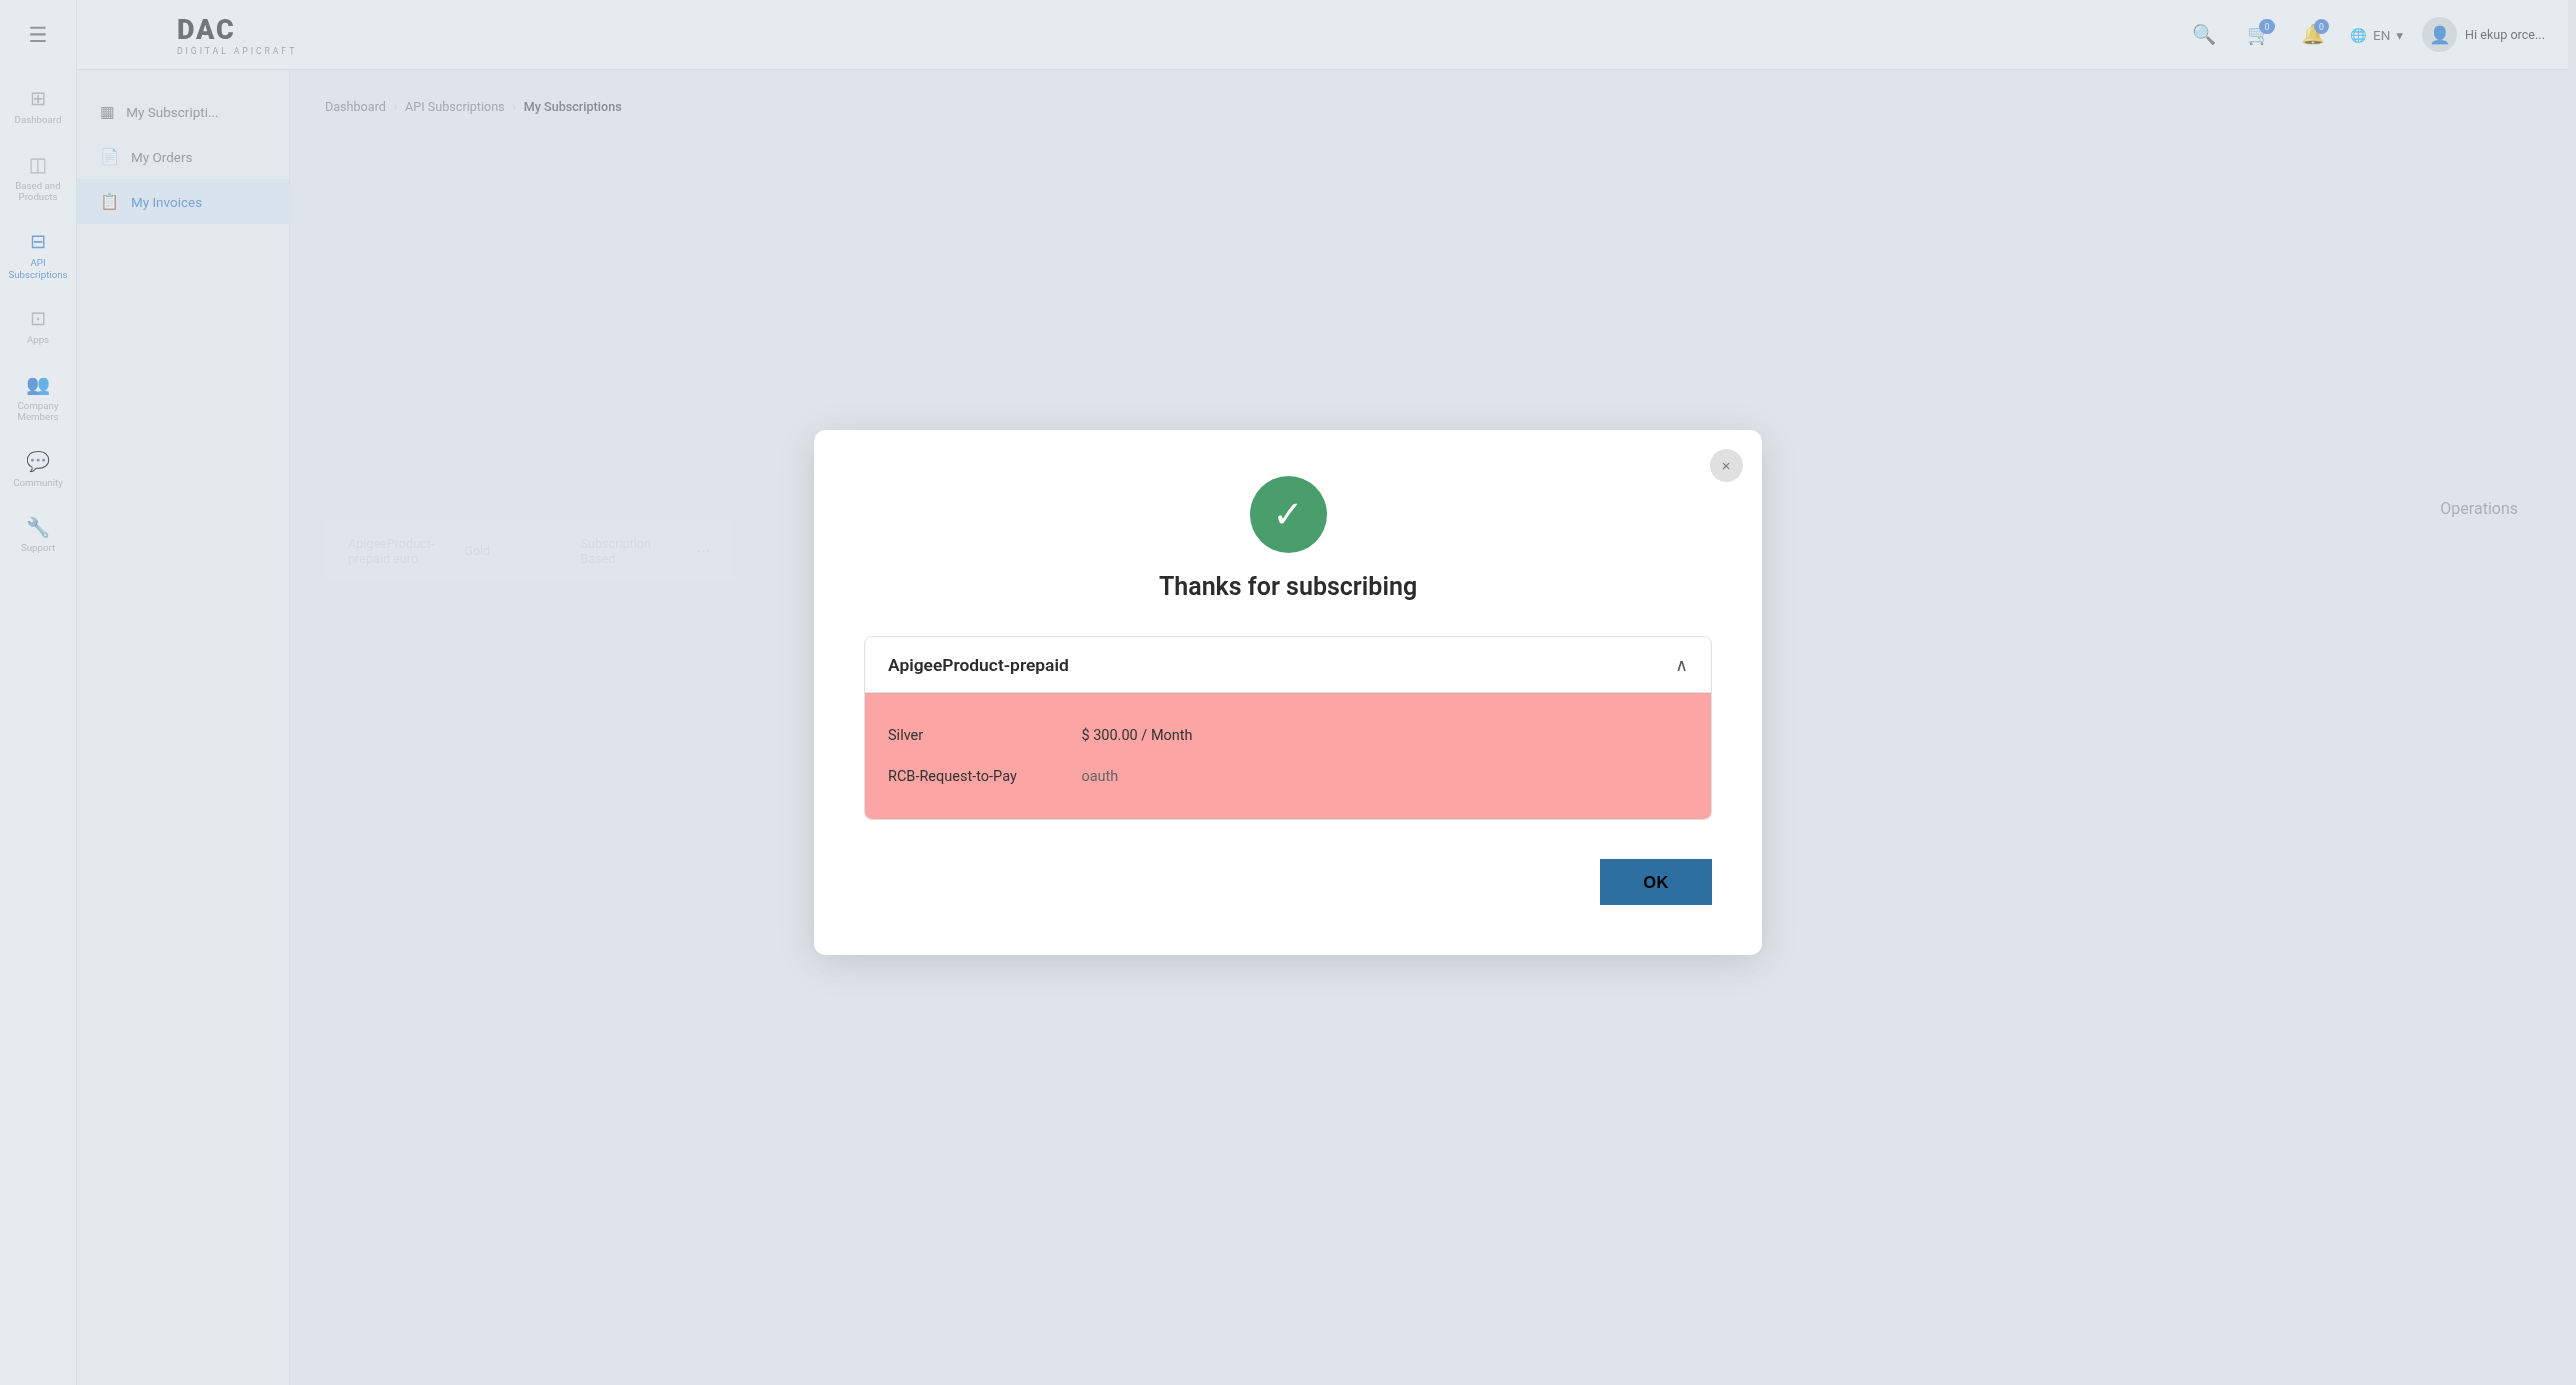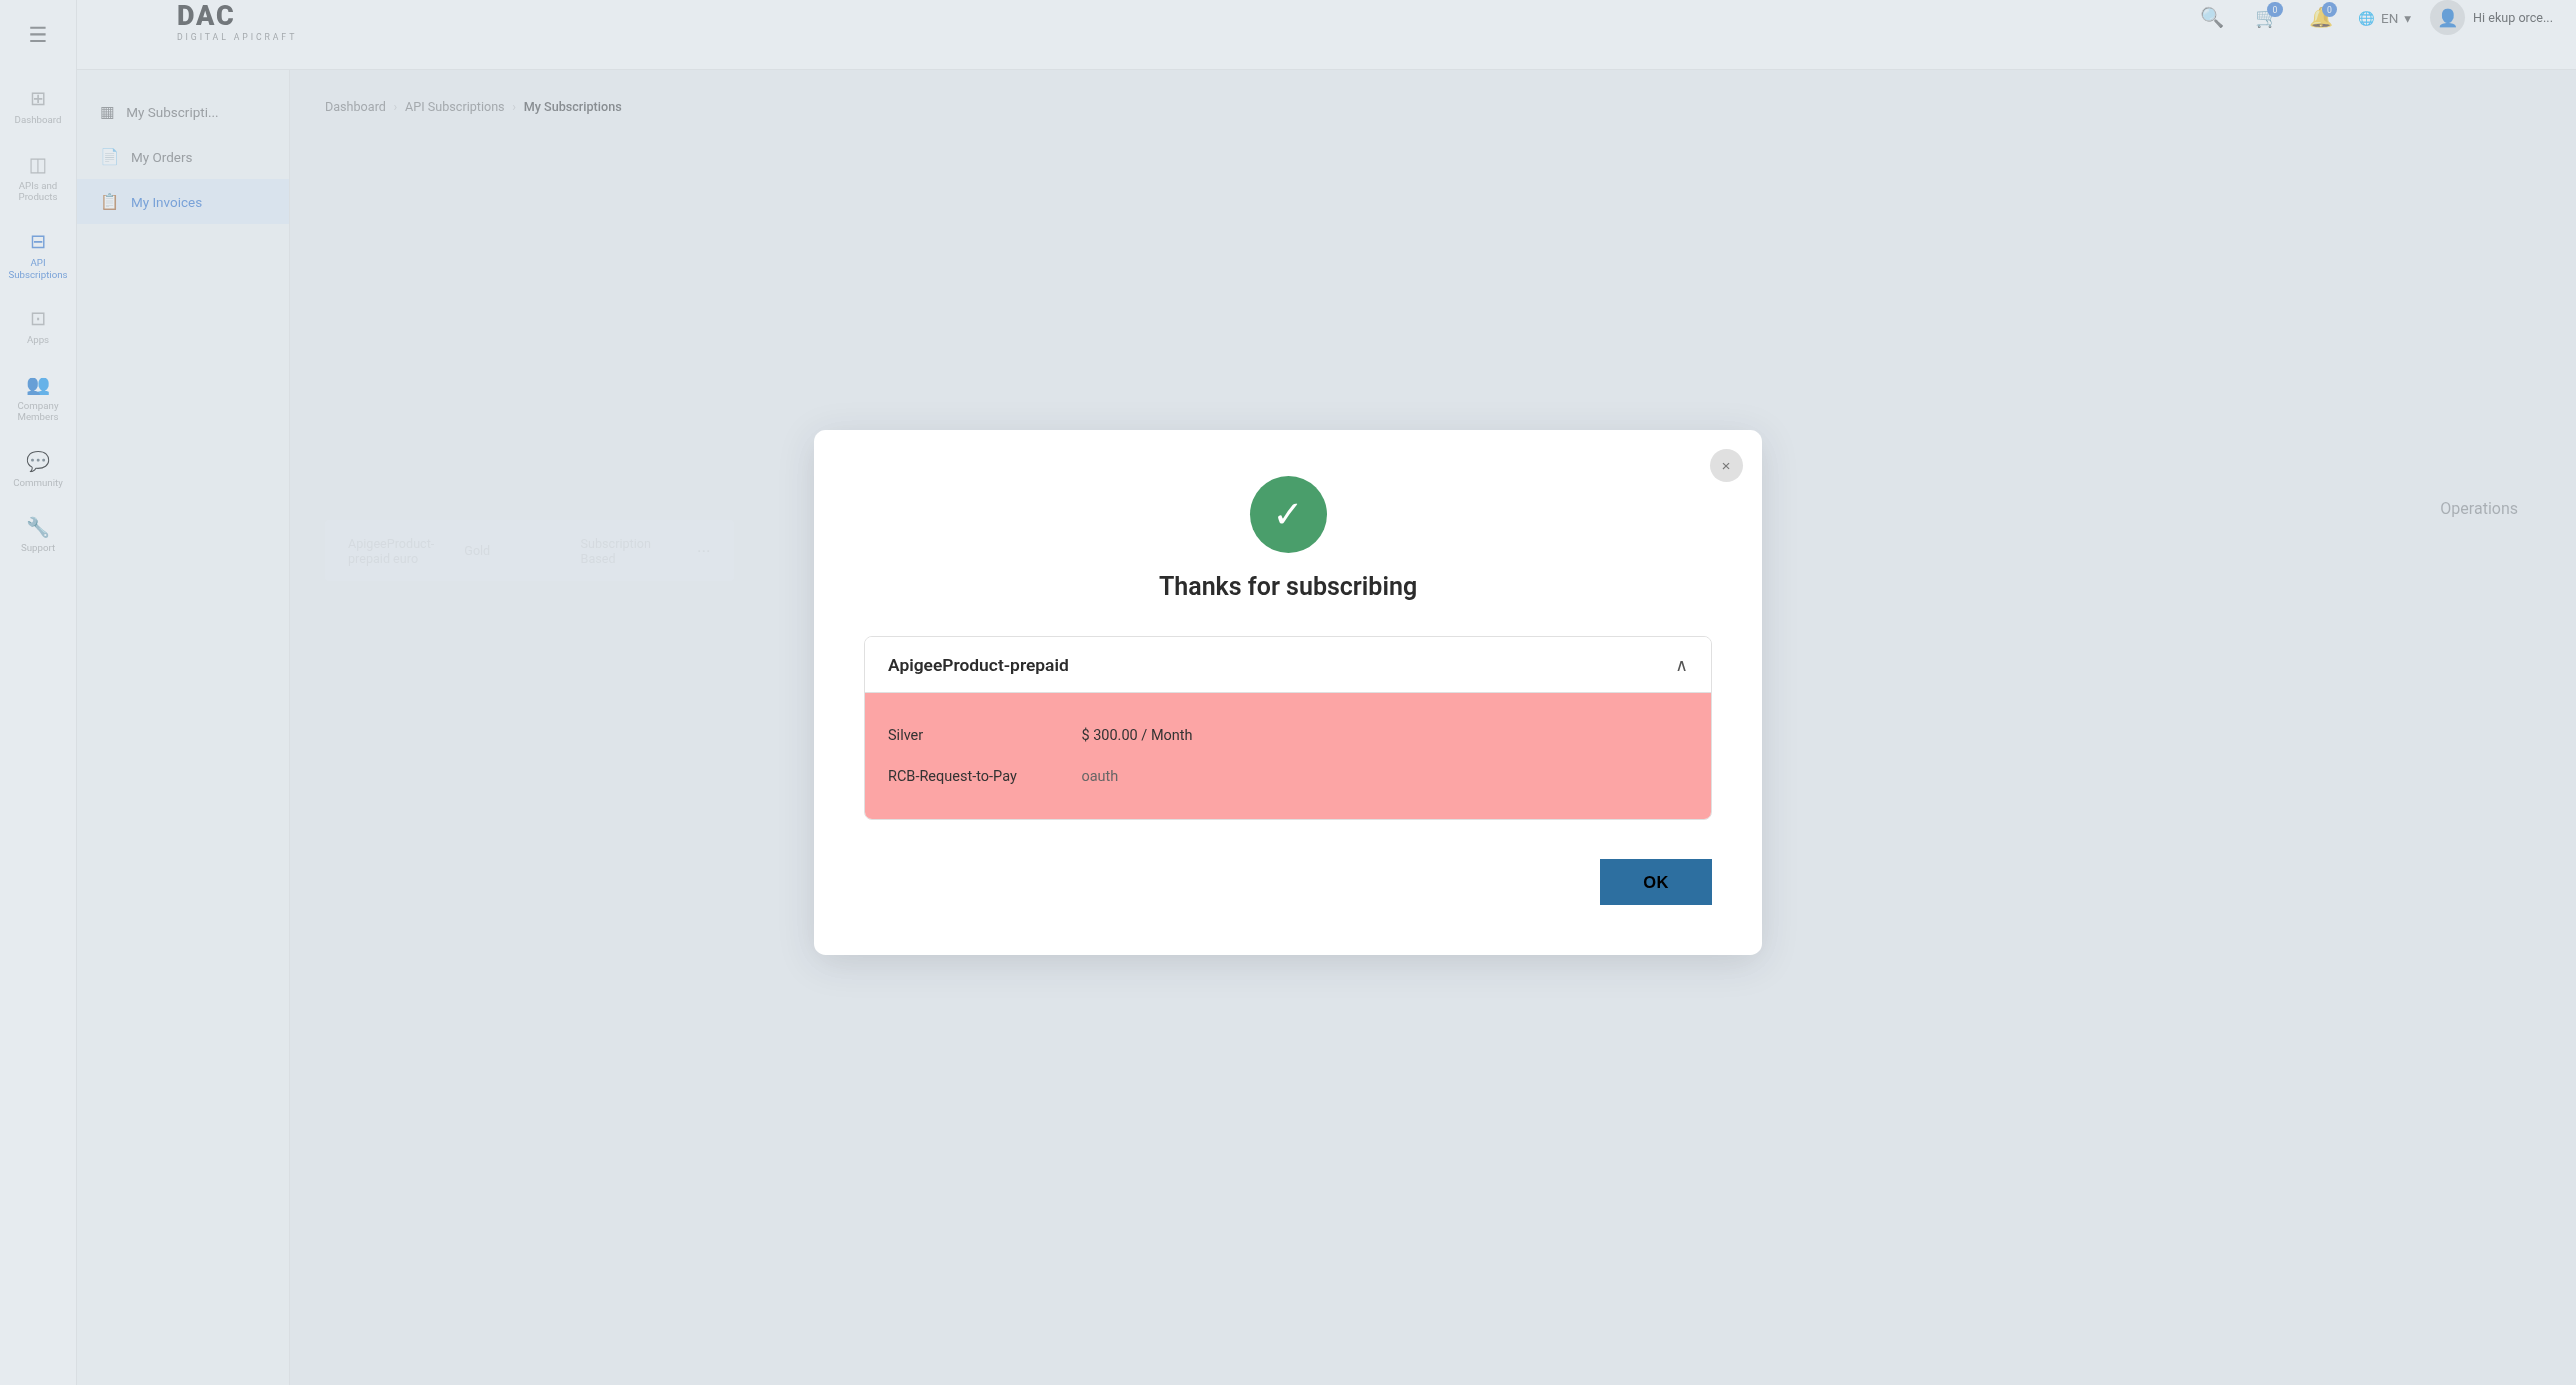--- a/index.html
+++ b/index.html
@@ -8,25 +8,25 @@
       background: #f0f2f5;
       width: 2576px;
       height: 1386px;
       overflow: hidden;
       position: relative;
     }
 
     
     .header {
       position: fixed;
-      top: 0; left: 0; right: 0;
+      top: 0; left: 0; right: 8px;
       height: 70px;
       background: #fff;
       display: flex;
-      align-items: flex-start;
+      align-items: center;
       padding: 0 23px;
       z-index: 100;
       border-bottom: 1px solid #e8e8e8;
     }
     .header-logo {
       display: flex;
       align-items: center;
       gap: 7.7px;
       margin-left: 77px;
     }
@@ -308,21 +308,21 @@
 </div>
 
 <div class="sidebar">
   <div class="sidebar-menu-btn">☰</div>
   <div class="sidebar-item">
     <div class="sidebar-item-icon">⊞</div>
     <div class="sidebar-item-label">Dashboard</div>
   </div>
   <div class="sidebar-item">
     <div class="sidebar-item-icon">◫</div>
-    <div class="sidebar-item-label">APIs and Products</div>
+    <div class="sidebar-item-label">Based and Products</div>
   </div>
   <div class="sidebar-item active">
     <div class="sidebar-item-icon">⊟</div>
     <div class="sidebar-item-label">API Subscriptions</div>
   </div>
   <div class="sidebar-item">
     <div class="sidebar-item-icon">⊡</div>
     <div class="sidebar-item-label">Apps</div>
   </div>
   <div class="sidebar-item">

